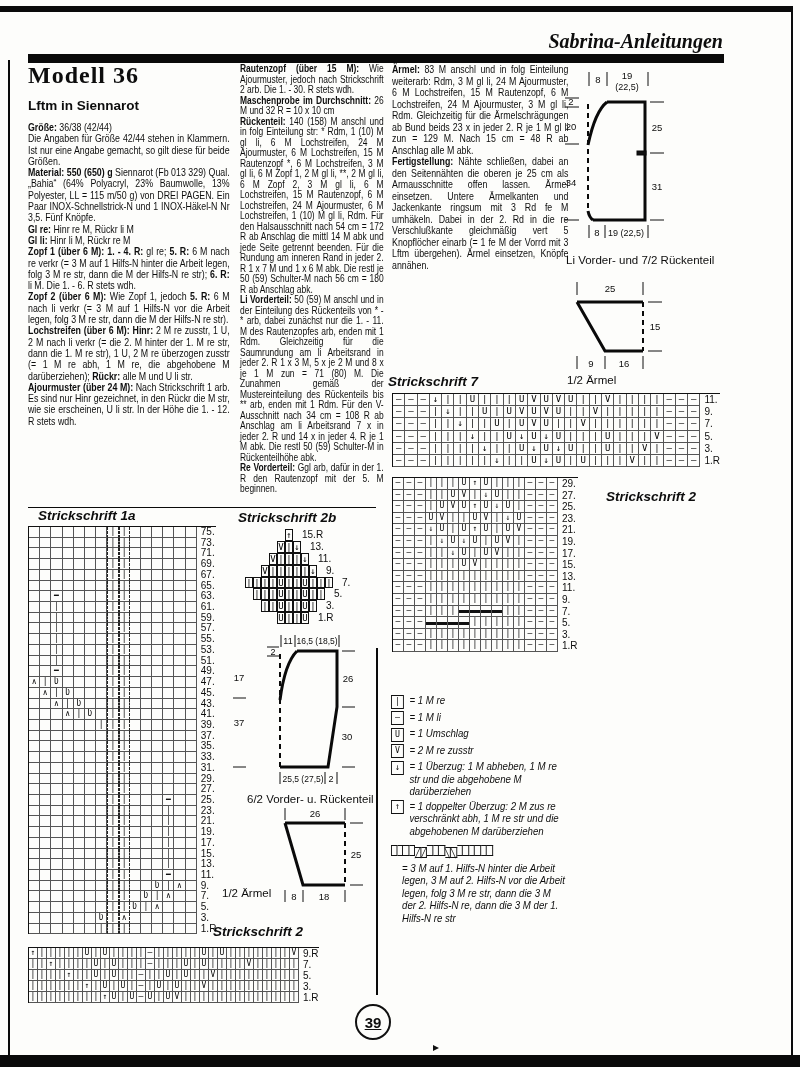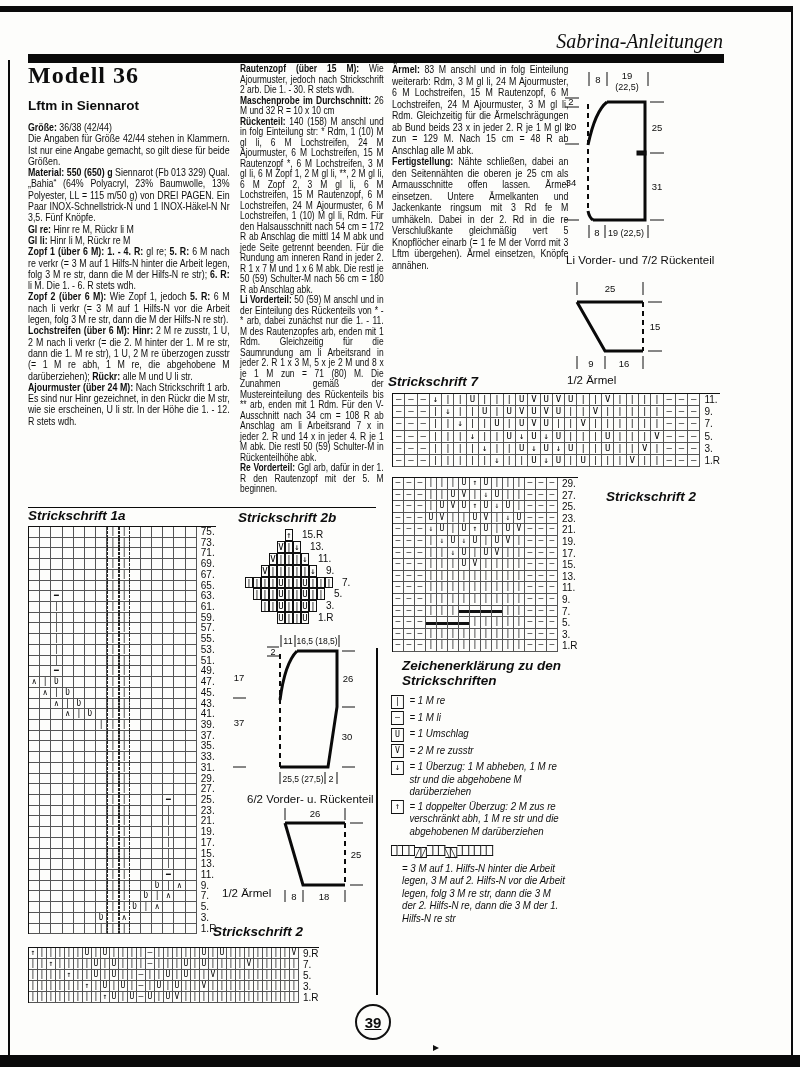--- a/index.html
+++ b/index.html
@@ -3,21 +3,21 @@
 <meta charset="utf-8">
 <style>
   html,body{margin:0;padding:0;background:#e8e8e4;}
   #page{position:relative;width:800px;height:1067px;background:#fdfdfb;overflow:hidden;
         font-family:"Liberation Sans",sans-serif;color:#0d0d0d;}
   .abs{position:absolute;}
   .bar{position:absolute;background:#0a0a0a;}
   .vline{position:absolute;background:#0a0a0a;}
   
   #brand{position:absolute;left:400px;top:30px;width:323px;text-align:right;
-         font-family:"Liberation Serif",serif;font-weight:normal;font-style:italic;font-size:20px;}
+         font-family:"Liberation Serif",serif;font-weight:bold;font-style:italic;font-size:20px;}
   
   #model-title{position:absolute;left:28px;top:62px;font-family:"Liberation Serif",serif;
          font-weight:bold;font-size:24px;letter-spacing:1px;}
   #model-sub{position:absolute;left:28px;top:98px;font-weight:bold;font-size:13.5px;}
   
   .colbody{position:absolute;transform-origin:left top;font-size:10.5px;line-height:11.3px;
            text-align:justify;}
   .colbody p{margin:0;}
   .b{font-weight:bold;}
   #col1{left:28px;top:122px;width:240px;transform:scaleX(0.84);}
@@ -99,21 +99,21 @@
       <p><span class="b">Li Vorderteil: </span><span>50 (59) M anschl und in der Einteilung des Rückenteils von * - * arb, dabei zunächst nur die 1. - 11. M des Rautenzopfes arb, enden mit 1 Rdm. Gleichzeitig für die Saumrundung am li Arbeitsrand in jeder 2. R 1 x 3 M, 5 x je 2 M und 8 x je 1 M zun = 71 (80) M. Die Zunahmen gemäß der Mustereinteilung des Rückenteils bis ** arb, enden mit 1 Rdm. Für den V-Ausschnitt nach 34 cm = 108 R ab Anschlag am li Arbeitsrand 7 x in jeder 2. R und 14 x in jeder 4. R je 1 M abk. Die restl 50 (59) Schulter-M in Rückenteilhöhe abk.</span></p>
       <p><span class="b">Re Vorderteil: </span><span>Ggl arb, dafür in der 1. R den Rautenzopf mit der 5. M beginnen.</span></p>
     </div>
   <div id="col3" class="colbody">
       <p><span class="b">Ärmel: </span><span>83 M anschl und in folg Einteilung weiterarb: Rdm, 3 M gl li, 24 M Ajourmuster, 6 M Lochstreifen, 15 M Rautenzopf, 6 M Lochstreifen, 24 M Ajourmuster, 3 M gl li, Rdm. Gleichzeitig für die Ärmelschrägungen ab Bund beids 23 x in jeder 2. R je 1 M gl li zun = 129 M. Nach 15 cm = 48 R ab Anschlag alle M abk.</span></p>
       <p><span class="b">Fertigstellung: </span><span>Nähte schließen, dabei an den Seitennähten die oberen je 25 cm als Armausschnitte offen lassen. Ärmel einsetzen. Untere Ärmelkanten und Jackenkante ringsum mit 3 Rd fe M umhäkeln. Dabei in der 2. Rd in die re Verschlußkante gleichmäßig vert 5 Knopflöcher einarb (= 1 fe M der Vorrd mit 3 Lftm übergehen). Ärmel einsetzen, Knöpfe annähen.</span></p>
     </div>
 
   <div class="sshead" style="left:388px;top:374px;">Strickschrift 7</div>
   <div class="sshead" style="left:606px;top:489px;">Strickschrift 2</div>
-  <div class="sshead" style="left:28px;top:508px;">Strickschrift 1a</div>
+  <div class="sshead" style="left:38px;top:508px;">Strickschrift 1a</div>
   <div class="sshead" style="left:238px;top:510px;">Strickschrift 2b</div>
   <div class="sshead" style="left:213px;top:924px;">Strickschrift 2</div>
 
   <div class="chart" style="left:392px;top:393px;">
       <div class="crow" style="height: 12.2px; line-height: 11.2px;"><span class="ccell" style="width: 12.3px; height: 12.2px; font-size: 9px;">–</span><span class="ccell" style="width: 12.3px; height: 12.2px; font-size: 9px;">–</span><span class="ccell" style="width: 12.3px; height: 12.2px; font-size: 9px;">–</span><span class="ccell" style="width: 12.3px; height: 12.2px; font-size: 9px;">↓</span><span class="ccell" style="width: 12.3px; height: 12.2px; font-size: 9px;">|</span><span class="ccell" style="width: 12.3px; height: 12.2px; font-size: 9px;">|</span><span class="ccell" style="width: 12.3px; height: 12.2px; font-size: 9px;">U</span><span class="ccell" style="width: 12.3px; height: 12.2px; font-size: 9px;">|</span><span class="ccell" style="width: 12.3px; height: 12.2px; font-size: 9px;">|</span><span class="ccell" style="width: 12.3px; height: 12.2px; font-size: 9px;">|</span><span class="ccell" style="width: 12.3px; height: 12.2px; font-size: 9px;">U</span><span class="ccell" style="width: 12.3px; height: 12.2px; font-size: 9px;">V</span><span class="ccell" style="width: 12.3px; height: 12.2px; font-size: 9px;">U</span><span class="ccell" style="width: 12.3px; height: 12.2px; font-size: 9px;">V</span><span class="ccell" style="width: 12.3px; height: 12.2px; font-size: 9px;">U</span><span class="ccell" style="width: 12.3px; height: 12.2px; font-size: 9px;">|</span><span class="ccell" style="width: 12.3px; height: 12.2px; font-size: 9px;">|</span><span class="ccell" style="width: 12.3px; height: 12.2px; font-size: 9px;">V</span><span class="ccell" style="width: 12.3px; height: 12.2px; font-size: 9px;">|</span><span class="ccell" style="width: 12.3px; height: 12.2px; font-size: 9px;">|</span><span class="ccell" style="width: 12.3px; height: 12.2px; font-size: 9px;">|</span><span class="ccell" style="width: 12.3px; height: 12.2px; font-size: 9px;">|</span><span class="ccell" style="width: 12.3px; height: 12.2px; font-size: 9px;">–</span><span class="ccell" style="width: 12.3px; height: 12.2px; font-size: 9px;">–</span><span class="ccell" style="width: 12.3px; height: 12.2px; font-size: 9px;">–</span><span class="clabel" style="line-height: 12.2px;">11.</span></div>
       <div class="crow" style="height: 12.2px; line-height: 11.2px;"><span class="ccell" style="width: 12.3px; height: 12.2px; font-size: 9px;">–</span><span class="ccell" style="width: 12.3px; height: 12.2px; font-size: 9px;">–</span><span class="ccell" style="width: 12.3px; height: 12.2px; font-size: 9px;">–</span><span class="ccell" style="width: 12.3px; height: 12.2px; font-size: 9px;">|</span><span class="ccell" style="width: 12.3px; height: 12.2px; font-size: 9px;">↓</span><span class="ccell" style="width: 12.3px; height: 12.2px; font-size: 9px;">|</span><span class="ccell" style="width: 12.3px; height: 12.2px; font-size: 9px;">|</span><span class="ccell" style="width: 12.3px; height: 12.2px; font-size: 9px;">U</span><span class="ccell" style="width: 12.3px; height: 12.2px; font-size: 9px;">|</span><span class="ccell" style="width: 12.3px; height: 12.2px; font-size: 9px;">U</span><span class="ccell" style="width: 12.3px; height: 12.2px; font-size: 9px;">V</span><span class="ccell" style="width: 12.3px; height: 12.2px; font-size: 9px;">U</span><span class="ccell" style="width: 12.3px; height: 12.2px; font-size: 9px;">V</span><span class="ccell" style="width: 12.3px; height: 12.2px; font-size: 9px;">U</span><span class="ccell" style="width: 12.3px; height: 12.2px; font-size: 9px;">|</span><span class="ccell" style="width: 12.3px; height: 12.2px; font-size: 9px;">|</span><span class="ccell" style="width: 12.3px; height: 12.2px; font-size: 9px;">V</span><span class="ccell" style="width: 12.3px; height: 12.2px; font-size: 9px;">|</span><span class="ccell" style="width: 12.3px; height: 12.2px; font-size: 9px;">|</span><span class="ccell" style="width: 12.3px; height: 12.2px; font-size: 9px;">|</span><span class="ccell" style="width: 12.3px; height: 12.2px; font-size: 9px;">|</span><span class="ccell" style="width: 12.3px; height: 12.2px; font-size: 9px;">|</span><span class="ccell" style="width: 12.3px; height: 12.2px; font-size: 9px;">–</span><span class="ccell" style="width: 12.3px; height: 12.2px; font-size: 9px;">–</span><span class="ccell" style="width: 12.3px; height: 12.2px; font-size: 9px;">–</span><span class="clabel" style="line-height: 12.2px;">9.</span></div>
       <div class="crow" style="height: 12.2px; line-height: 11.2px;"><span class="ccell" style="width: 12.3px; height: 12.2px; font-size: 9px;">–</span><span class="ccell" style="width: 12.3px; height: 12.2px; font-size: 9px;">–</span><span class="ccell" style="width: 12.3px; height: 12.2px; font-size: 9px;">–</span><span class="ccell" style="width: 12.3px; height: 12.2px; font-size: 9px;">|</span><span class="ccell" style="width: 12.3px; height: 12.2px; font-size: 9px;">|</span><span class="ccell" style="width: 12.3px; height: 12.2px; font-size: 9px;">↓</span><span class="ccell" style="width: 12.3px; height: 12.2px; font-size: 9px;">|</span><span class="ccell" style="width: 12.3px; height: 12.2px; font-size: 9px;">|</span><span class="ccell" style="width: 12.3px; height: 12.2px; font-size: 9px;">U</span><span class="ccell" style="width: 12.3px; height: 12.2px; font-size: 9px;">|</span><span class="ccell" style="width: 12.3px; height: 12.2px; font-size: 9px;">U</span><span class="ccell" style="width: 12.3px; height: 12.2px; font-size: 9px;">V</span><span class="ccell" style="width: 12.3px; height: 12.2px; font-size: 9px;">U</span><span class="ccell" style="width: 12.3px; height: 12.2px; font-size: 9px;">|</span><span class="ccell" style="width: 12.3px; height: 12.2px; font-size: 9px;">|</span><span class="ccell" style="width: 12.3px; height: 12.2px; font-size: 9px;">V</span><span class="ccell" style="width: 12.3px; height: 12.2px; font-size: 9px;">|</span><span class="ccell" style="width: 12.3px; height: 12.2px; font-size: 9px;">|</span><span class="ccell" style="width: 12.3px; height: 12.2px; font-size: 9px;">|</span><span class="ccell" style="width: 12.3px; height: 12.2px; font-size: 9px;">|</span><span class="ccell" style="width: 12.3px; height: 12.2px; font-size: 9px;">|</span><span class="ccell" style="width: 12.3px; height: 12.2px; font-size: 9px;">|</span><span class="ccell" style="width: 12.3px; height: 12.2px; font-size: 9px;">–</span><span class="ccell" style="width: 12.3px; height: 12.2px; font-size: 9px;">–</span><span class="ccell" style="width: 12.3px; height: 12.2px; font-size: 9px;">–</span><span class="clabel" style="line-height: 12.2px;">7.</span></div>
       <div class="crow" style="height: 12.2px; line-height: 11.2px;"><span class="ccell" style="width: 12.3px; height: 12.2px; font-size: 9px;">–</span><span class="ccell" style="width: 12.3px; height: 12.2px; font-size: 9px;">–</span><span class="ccell" style="width: 12.3px; height: 12.2px; font-size: 9px;">–</span><span class="ccell" style="width: 12.3px; height: 12.2px; font-size: 9px;">|</span><span class="ccell" style="width: 12.3px; height: 12.2px; font-size: 9px;">|</span><span class="ccell" style="width: 12.3px; height: 12.2px; font-size: 9px;">|</span><span class="ccell" style="width: 12.3px; height: 12.2px; font-size: 9px;">↓</span><span class="ccell" style="width: 12.3px; height: 12.2px; font-size: 9px;">|</span><span class="ccell" style="width: 12.3px; height: 12.2px; font-size: 9px;">|</span><span class="ccell" style="width: 12.3px; height: 12.2px; font-size: 9px;">U</span><span class="ccell" style="width: 12.3px; height: 12.2px; font-size: 9px;">↓</span><span class="ccell" style="width: 12.3px; height: 12.2px; font-size: 9px;">U</span><span class="ccell" style="width: 12.3px; height: 12.2px; font-size: 9px;">↓</span><span class="ccell" style="width: 12.3px; height: 12.2px; font-size: 9px;">U</span><span class="ccell" style="width: 12.3px; height: 12.2px; font-size: 9px;">|</span><span class="ccell" style="width: 12.3px; height: 12.2px; font-size: 9px;">|</span><span class="ccell" style="width: 12.3px; height: 12.2px; font-size: 9px;">|</span><span class="ccell" style="width: 12.3px; height: 12.2px; font-size: 9px;">U</span><span class="ccell" style="width: 12.3px; height: 12.2px; font-size: 9px;">|</span><span class="ccell" style="width: 12.3px; height: 12.2px; font-size: 9px;">|</span><span class="ccell" style="width: 12.3px; height: 12.2px; font-size: 9px;">|</span><span class="ccell" style="width: 12.3px; height: 12.2px; font-size: 9px;">V</span><span class="ccell" style="width: 12.3px; height: 12.2px; font-size: 9px;">–</span><span class="ccell" style="width: 12.3px; height: 12.2px; font-size: 9px;">–</span><span class="ccell" style="width: 12.3px; height: 12.2px; font-size: 9px;">–</span><span class="clabel" style="line-height: 12.2px;">5.</span></div>
       <div class="crow" style="height: 12.2px; line-height: 11.2px;"><span class="ccell" style="width: 12.3px; height: 12.2px; font-size: 9px;">–</span><span class="ccell" style="width: 12.3px; height: 12.2px; font-size: 9px;">–</span><span class="ccell" style="width: 12.3px; height: 12.2px; font-size: 9px;">–</span><span class="ccell" style="width: 12.3px; height: 12.2px; font-size: 9px;">|</span><span class="ccell" style="width: 12.3px; height: 12.2px; font-size: 9px;">|</span><span class="ccell" style="width: 12.3px; height: 12.2px; font-size: 9px;">|</span><span class="ccell" style="width: 12.3px; height: 12.2px; font-size: 9px;">|</span><span class="ccell" style="width: 12.3px; height: 12.2px; font-size: 9px;">↓</span><span class="ccell" style="width: 12.3px; height: 12.2px; font-size: 9px;">|</span><span class="ccell" style="width: 12.3px; height: 12.2px; font-size: 9px;">|</span><span class="ccell" style="width: 12.3px; height: 12.2px; font-size: 9px;">U</span><span class="ccell" style="width: 12.3px; height: 12.2px; font-size: 9px;">↓</span><span class="ccell" style="width: 12.3px; height: 12.2px; font-size: 9px;">U</span><span class="ccell" style="width: 12.3px; height: 12.2px; font-size: 9px;">↓</span><span class="ccell" style="width: 12.3px; height: 12.2px; font-size: 9px;">U</span><span class="ccell" style="width: 12.3px; height: 12.2px; font-size: 9px;">|</span><span class="ccell" style="width: 12.3px; height: 12.2px; font-size: 9px;">|</span><span class="ccell" style="width: 12.3px; height: 12.2px; font-size: 9px;">U</span><span class="ccell" style="width: 12.3px; height: 12.2px; font-size: 9px;">|</span><span class="ccell" style="width: 12.3px; height: 12.2px; font-size: 9px;">|</span><span class="ccell" style="width: 12.3px; height: 12.2px; font-size: 9px;">V</span><span class="ccell" style="width: 12.3px; height: 12.2px; font-size: 9px;">|</span><span class="ccell" style="width: 12.3px; height: 12.2px; font-size: 9px;">–</span><span class="ccell" style="width: 12.3px; height: 12.2px; font-size: 9px;">–</span><span class="ccell" style="width: 12.3px; height: 12.2px; font-size: 9px;">–</span><span class="clabel" style="line-height: 12.2px;">3.</span></div>
       <div class="crow" style="height: 12.2px; line-height: 11.2px;"><span class="ccell" style="width: 12.3px; height: 12.2px; font-size: 9px;">–</span><span class="ccell" style="width: 12.3px; height: 12.2px; font-size: 9px;">–</span><span class="ccell" style="width: 12.3px; height: 12.2px; font-size: 9px;">–</span><span class="ccell" style="width: 12.3px; height: 12.2px; font-size: 9px;">|</span><span class="ccell" style="width: 12.3px; height: 12.2px; font-size: 9px;">|</span><span class="ccell" style="width: 12.3px; height: 12.2px; font-size: 9px;">|</span><span class="ccell" style="width: 12.3px; height: 12.2px; font-size: 9px;">|</span><span class="ccell" style="width: 12.3px; height: 12.2px; font-size: 9px;">|</span><span class="ccell" style="width: 12.3px; height: 12.2px; font-size: 9px;">↓</span><span class="ccell" style="width: 12.3px; height: 12.2px; font-size: 9px;">|</span><span class="ccell" style="width: 12.3px; height: 12.2px; font-size: 9px;">|</span><span class="ccell" style="width: 12.3px; height: 12.2px; font-size: 9px;">U</span><span class="ccell" style="width: 12.3px; height: 12.2px; font-size: 9px;">↓</span><span class="ccell" style="width: 12.3px; height: 12.2px; font-size: 9px;">U</span><span class="ccell" style="width: 12.3px; height: 12.2px; font-size: 9px;">|</span><span class="ccell" style="width: 12.3px; height: 12.2px; font-size: 9px;">U</span><span class="ccell" style="width: 12.3px; height: 12.2px; font-size: 9px;">|</span><span class="ccell" style="width: 12.3px; height: 12.2px; font-size: 9px;">|</span><span class="ccell" style="width: 12.3px; height: 12.2px; font-size: 9px;">|</span><span class="ccell" style="width: 12.3px; height: 12.2px; font-size: 9px;">V</span><span class="ccell" style="width: 12.3px; height: 12.2px; font-size: 9px;">|</span><span class="ccell" style="width: 12.3px; height: 12.2px; font-size: 9px;">|</span><span class="ccell" style="width: 12.3px; height: 12.2px; font-size: 9px;">–</span><span class="ccell" style="width: 12.3px; height: 12.2px; font-size: 9px;">–</span><span class="ccell" style="width: 12.3px; height: 12.2px; font-size: 9px;">–</span><span class="clabel" style="line-height: 12.2px;">1.R</span></div>
@@ -299,24 +299,20 @@
       <path d="M117 20 L117 82" stroke-width="2" stroke-dasharray="5 4"></path>
       <path d="M57 20 L75 82 L117 82" stroke-width="3"></path>
     </g>
     <text x="87" y="14" font-size="9.5" text-anchor="middle">26</text>
     <text x="128" y="55" font-size="9.5" text-anchor="middle">25</text>
     <text x="66" y="97" font-size="9.5" text-anchor="middle">8</text>
     <text x="96" y="97" font-size="9.5" text-anchor="middle">18</text>
   </svg>
   <div class="cap" style="left:222px;top:887px;">1/2 Ärmel</div>
 
-  <div class="sshead" style="left:402px;top:658px;line-height:15px;">
-    <div>Zeichenerklärung zu den</div>
-    <div>Strickschriften</div>
-  </div>
   <div id="legend">
     <div id="legend-items">
         <div class="litem">
           <span class="lsym">|</span>
           <span class="ltext">= 1 M re</span>
         </div>
         <div class="litem">
           <span class="lsym">–</span>
           <span class="ltext">= 1 M li</span>
         </div>

